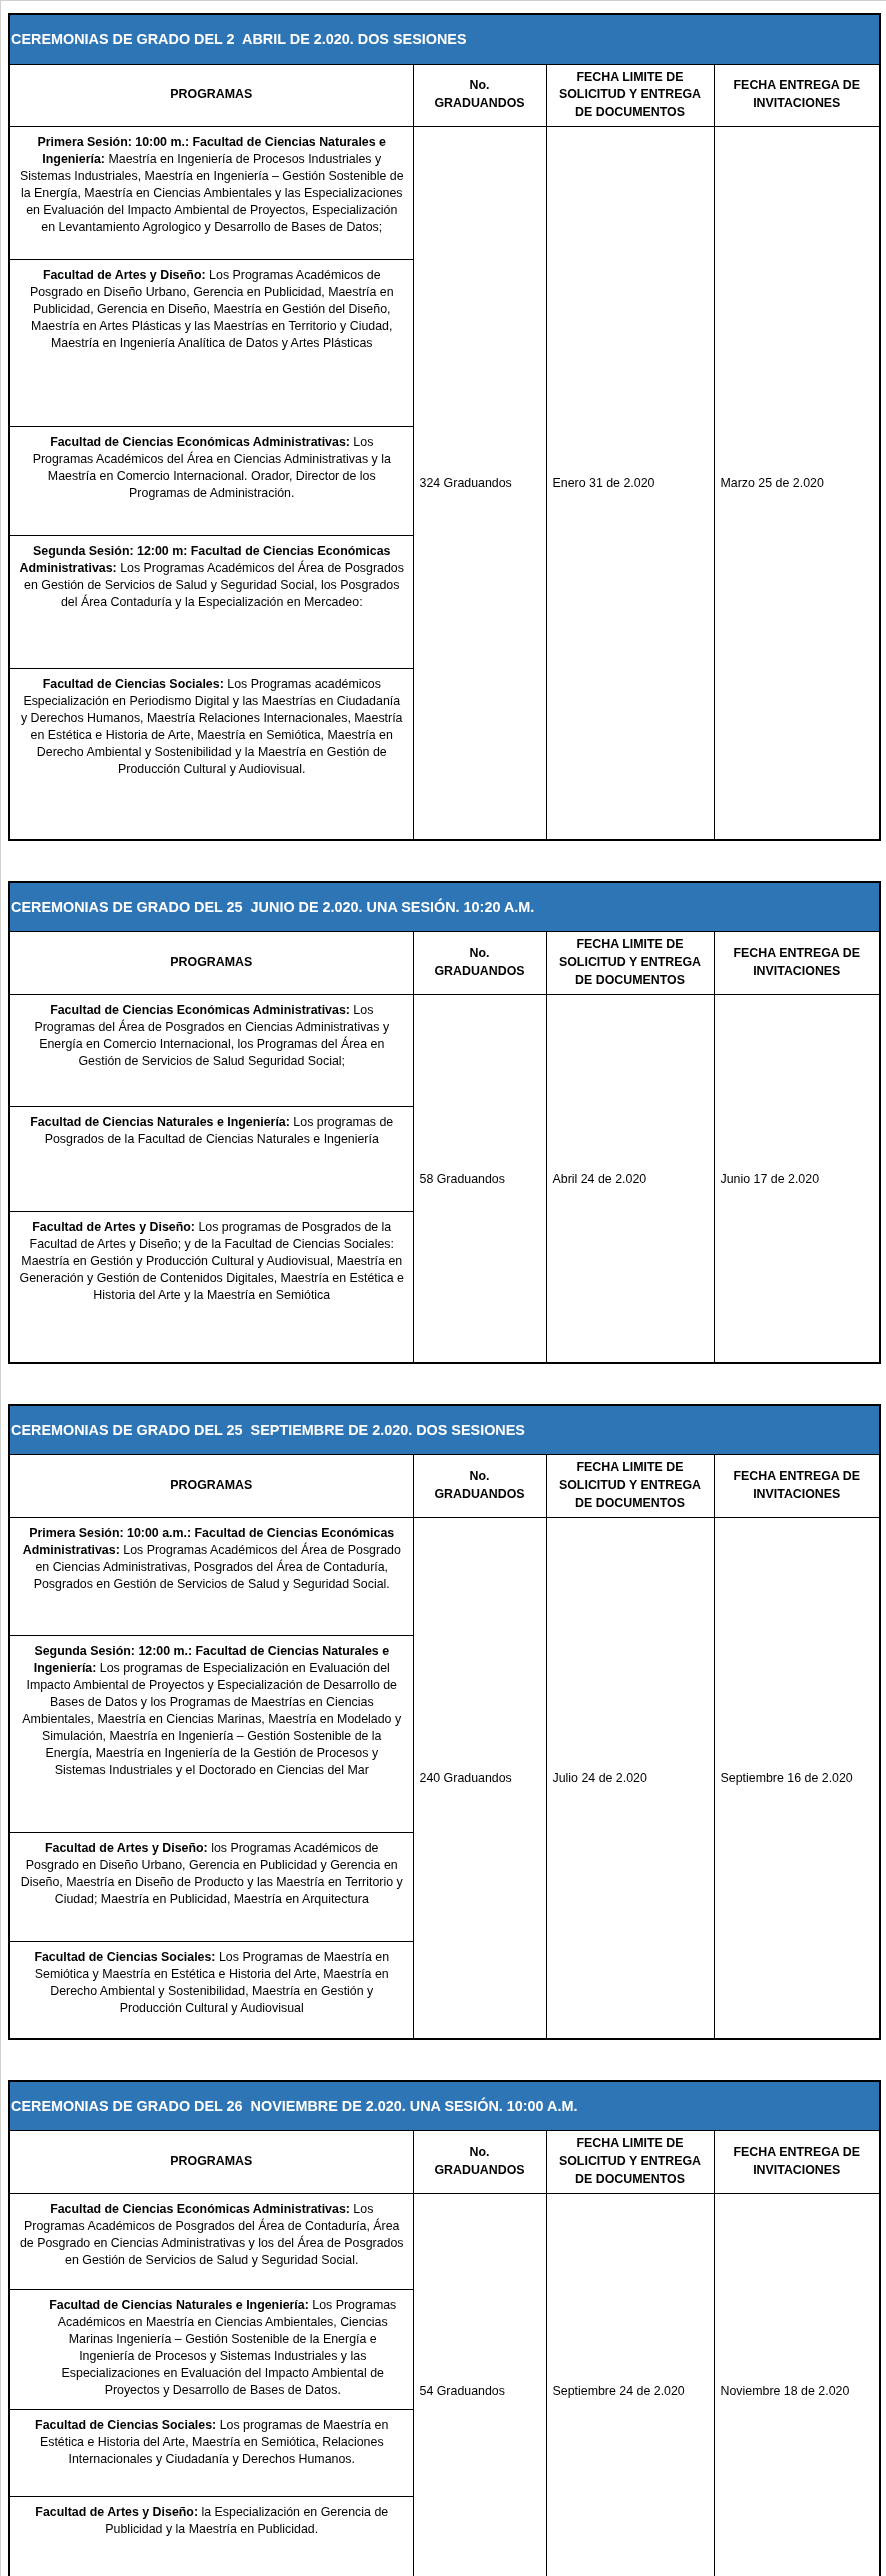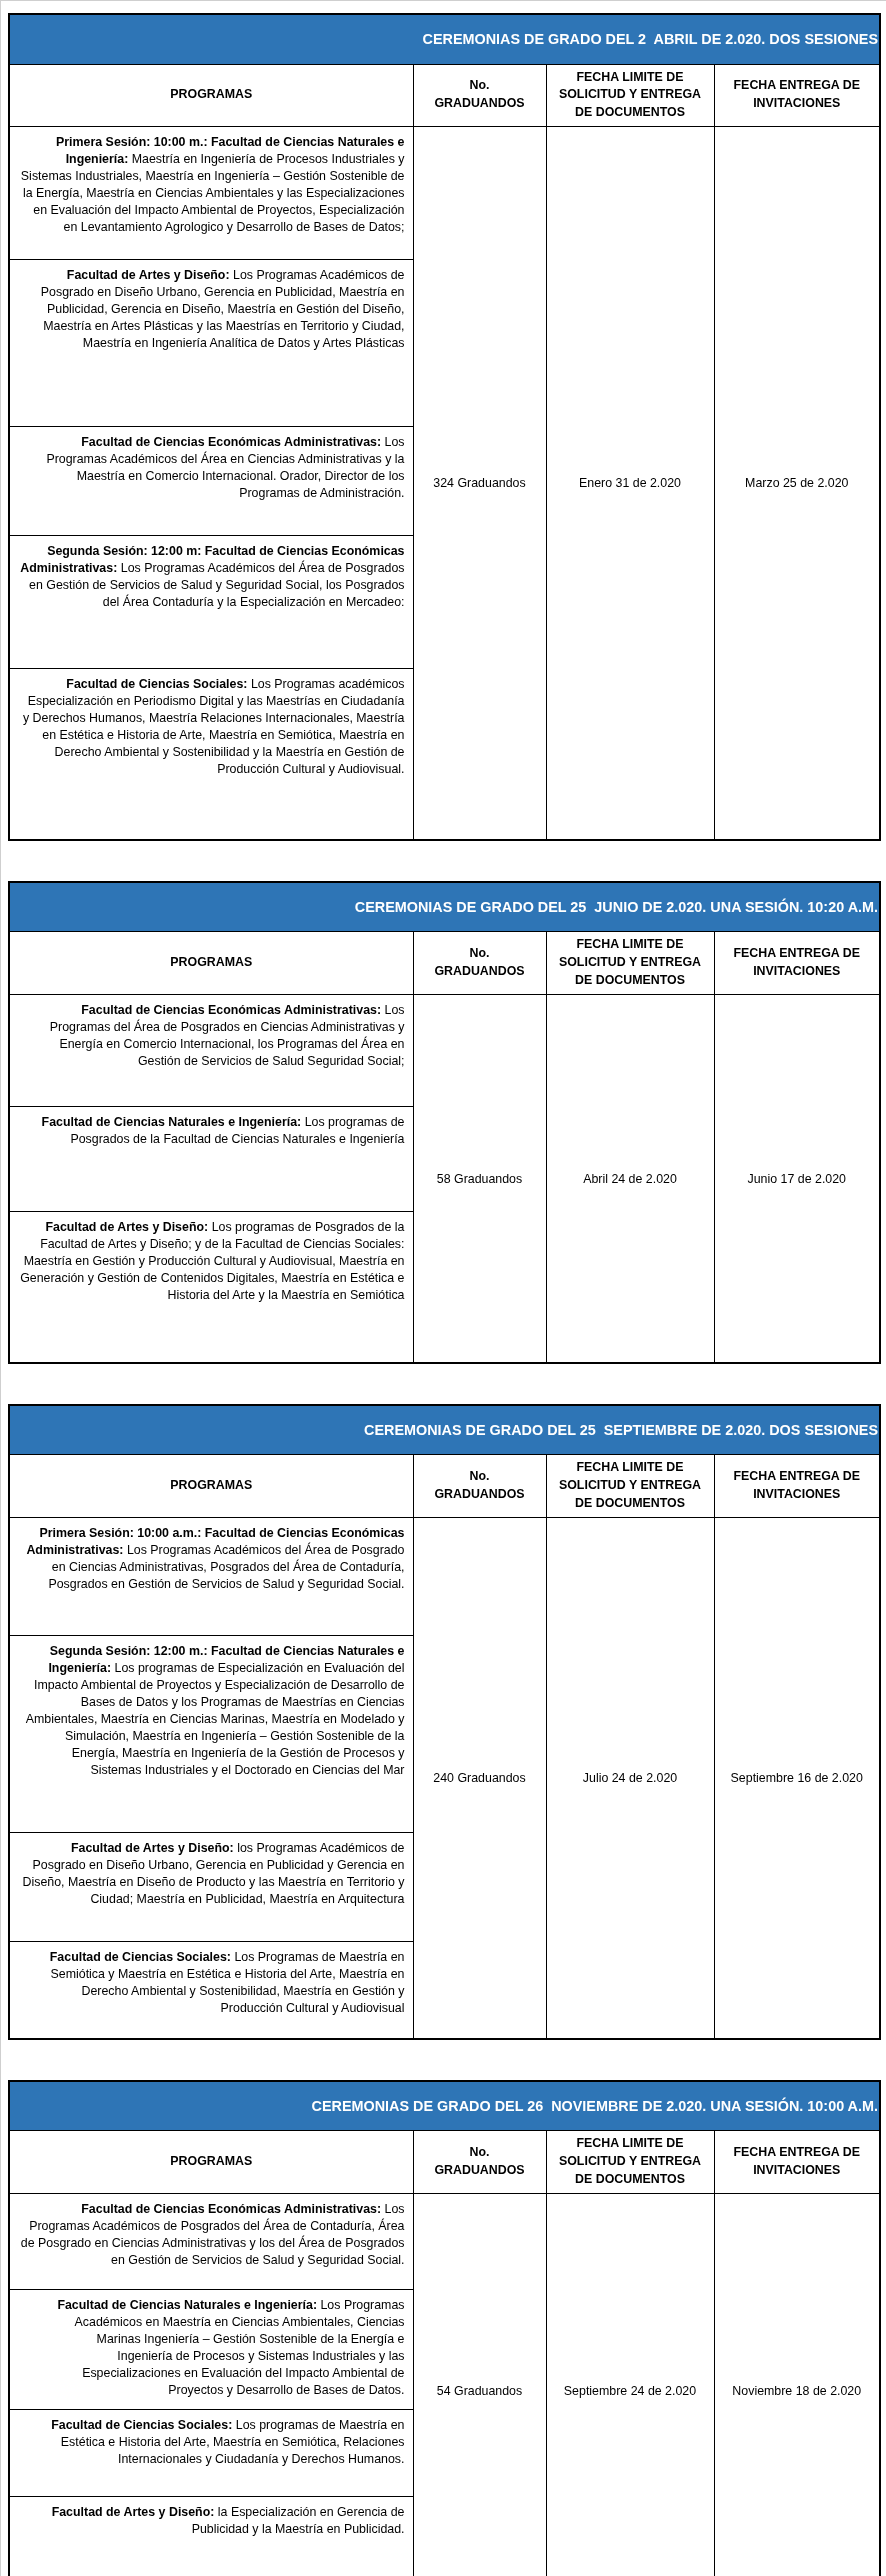--- a/index.html
+++ b/index.html
@@ -11,36 +11,36 @@
   }
   table.cer{
     width:871px; border-collapse:collapse; table-layout:fixed;
     border:2px solid #000; margin:0 0 40px 0;
   }
   table.cer:last-child{margin-bottom:0;}
   col.c1{width:404px;} col.c2{width:133px;} col.c3{width:168px;} col.c4{width:166px;}
   td,th{border:1px solid #000; box-sizing:border-box;}
   .title-cell{
     background:#2e75b6; color:#ffffff; font-weight:bold;
-    text-align:right; vertical-align:middle; height:50px;
+    text-align:left; vertical-align:middle; height:50px;
     font-size:14.4px; letter-spacing:0px; white-space:pre-wrap;
     border:1px solid #000;
   }
   th.colhead{
     background:#ffffff; font-weight:bold; font-size:12.4px;
     text-align:center; vertical-align:middle; height:56px;
     padding:4px 10px; line-height:1.45;
   }
   td.prog{
-    vertical-align:top; text-align:right;
+    vertical-align:top; text-align:center;
     padding:7px 8px 6px 9px; font-size:12.4px; line-height:17px;
   }
   td.prog b{font-weight:bold;}
   td.data{
-    text-align:center; vertical-align:middle; font-size:12.4px;
+    text-align:left; vertical-align:middle; font-size:12.4px;
     padding:2px 6px; line-height:1.3;
   }
 </style>
 </head>
 <body>
 
 <div class="page">
 
   <table class="cer">
     <colgroup>

